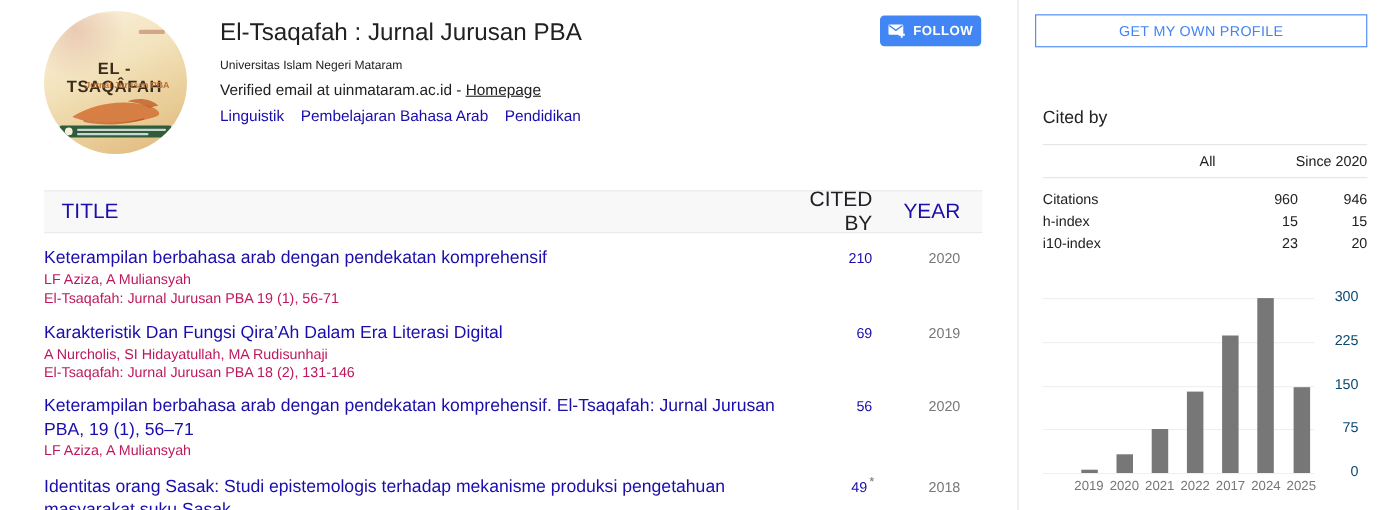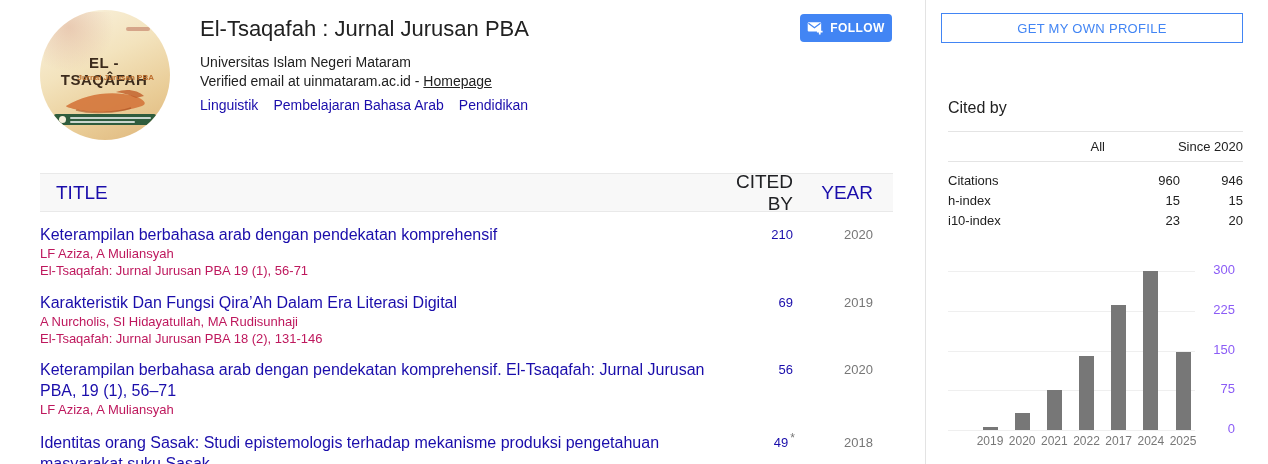--- a/index.html
+++ b/index.html
@@ -18,21 +18,21 @@
   .av-sub { position:absolute; top:63px; left:0; right:16px; text-align:right; font-size:8px; font-weight:bold; color:#bd6e2e; }
   .av-swoosh { position:absolute; left:16px; top:74px; }
   .av-band { position:absolute; left:14px; right:14px; top:104px; height:11px; background:#2f5c3d;
              border-radius:2px; display:flex; align-items:center; padding:0 5px; gap:4px; }
   .av-band-logo { width:7px; height:7px; border-radius:50%; background:#f6efdc; flex:0 0 auto; }
   .av-band-lines { flex:1; display:flex; flex-direction:column; gap:2px; }
   .av-band-lines span { display:block; height:2px; background:rgba(255,255,255,.75); border-radius:1px; }
   .av-band-lines span:last-child { width:80%; }
 
   .profile-name { position:absolute; left:200px; top:16px; font-size:22px; color:#212121; }
-  .profile-affil { position:absolute; left:200px; top:54px; font-size:14px; color:#212121; }
+  .profile-affil { position:absolute; left:200px; top:54px; font-size:11px; color:#212121; }
   .profile-verified { position:absolute; left:200px; top:73px; font-size:14px; color:#212121; }
   .homepage-link { color:#212121; text-decoration:underline; cursor:pointer; }
   .profile-tags { position:absolute; left:200px; top:97px; display:flex; gap:15px; font-size:14px; }
   .profile-tags a { color:#1a0dab; text-decoration:none; cursor:pointer; }
 
   .follow-btn { position:absolute; left:800px; top:14px; width:92px; height:28px; background:#4285f4;
                 border:none; border-radius:4px; color:#fff; display:flex; align-items:center; justify-content:center;
                 gap:6px; font-size:12px; font-weight:bold; letter-spacing:.4px; cursor:pointer;
                 font-family:"Liberation Sans", sans-serif; }
 
@@ -69,21 +69,21 @@
   .st-label { width:175px; }
   .st-all { width:57px; text-align:right; }
   .st-since { flex:1; text-align:right; }
   .sh-label { width:100px; }
   .sh-all { width:57px; text-align:right; }
   .sh-since { flex:1; text-align:right; }
 
   
   #chart { position:absolute; left:948px; top:250px; width:300px; height:210px; }
   .gridline { position:absolute; left:0; width:247px; height:1px; background:#efefef; }
-  .ytick { position:absolute; left:255px; width:32px; text-align:right; font-size:13px; color:#8b5cf6; }
+  .ytick { position:absolute; left:255px; width:32px; text-align:right; font-size:13px; color:#0c4a6e; }
   .bar { position:absolute; width:15px; cursor:pointer; }
   .xtick { position:absolute; width:34px; text-align:center; font-size:12px; color:#777; top:184px; }
 </style>
 </head>
 <body>
 
 <div class="page">
 
   <div class="avatar">
     <div class="av-mountain"></div>

